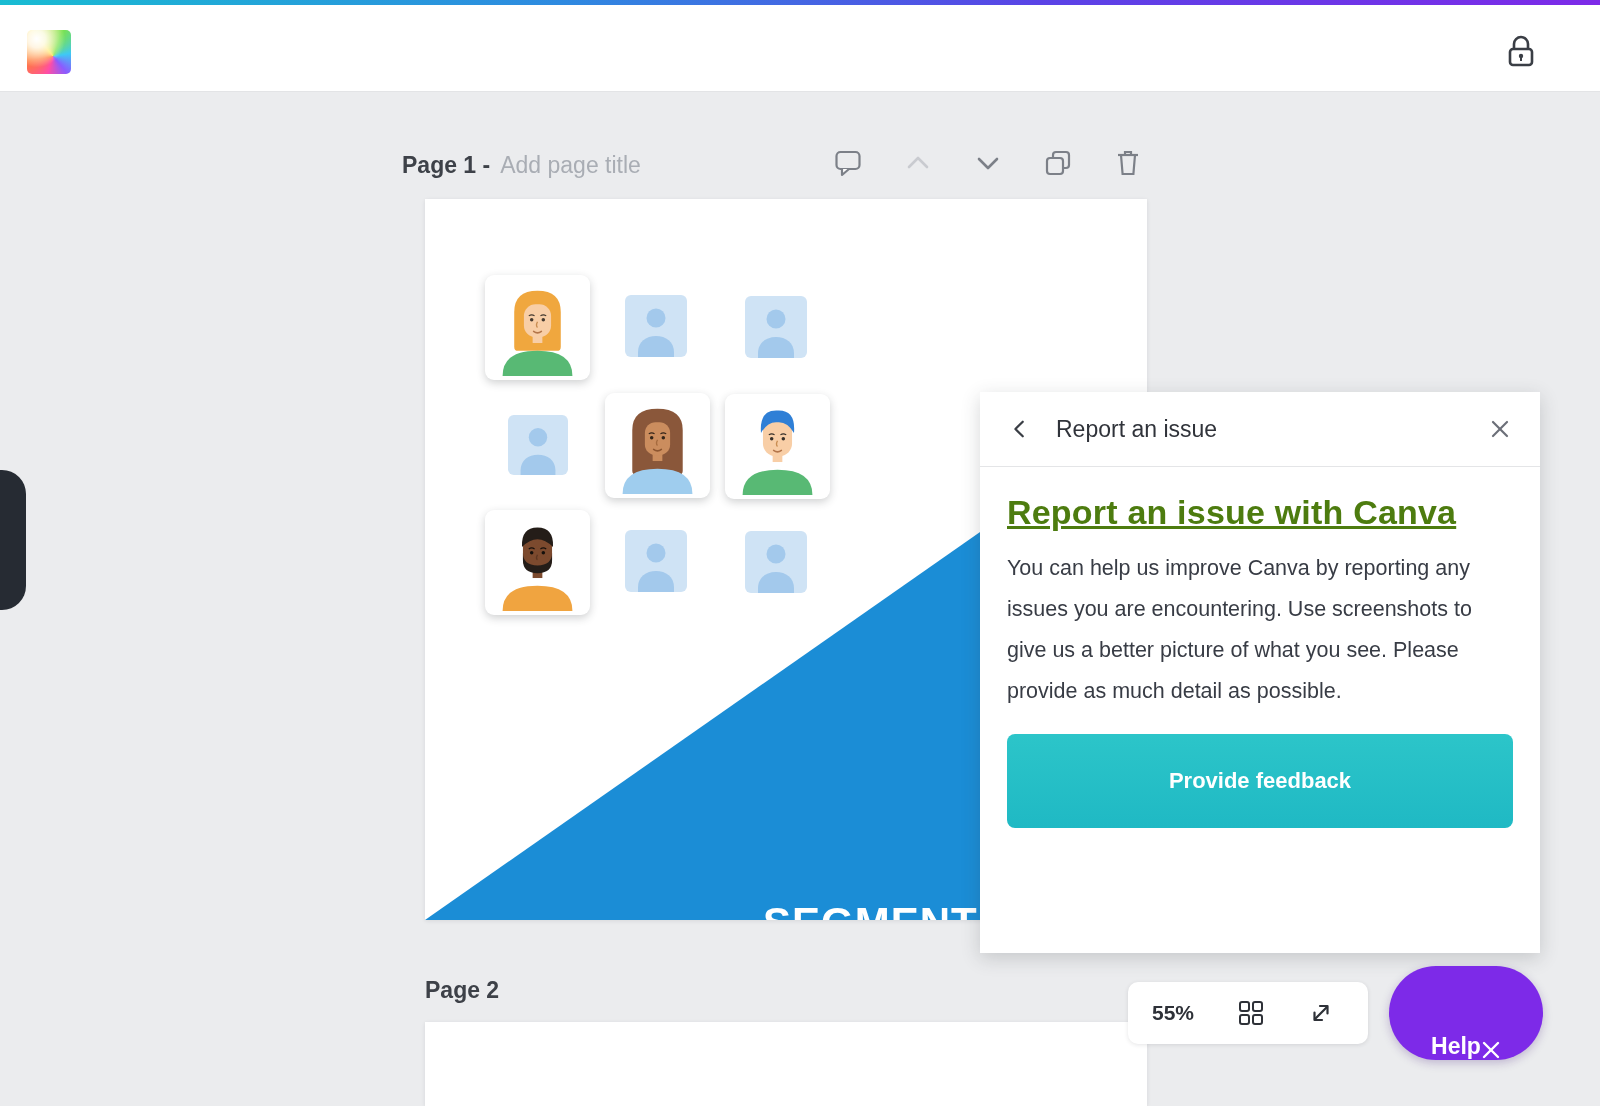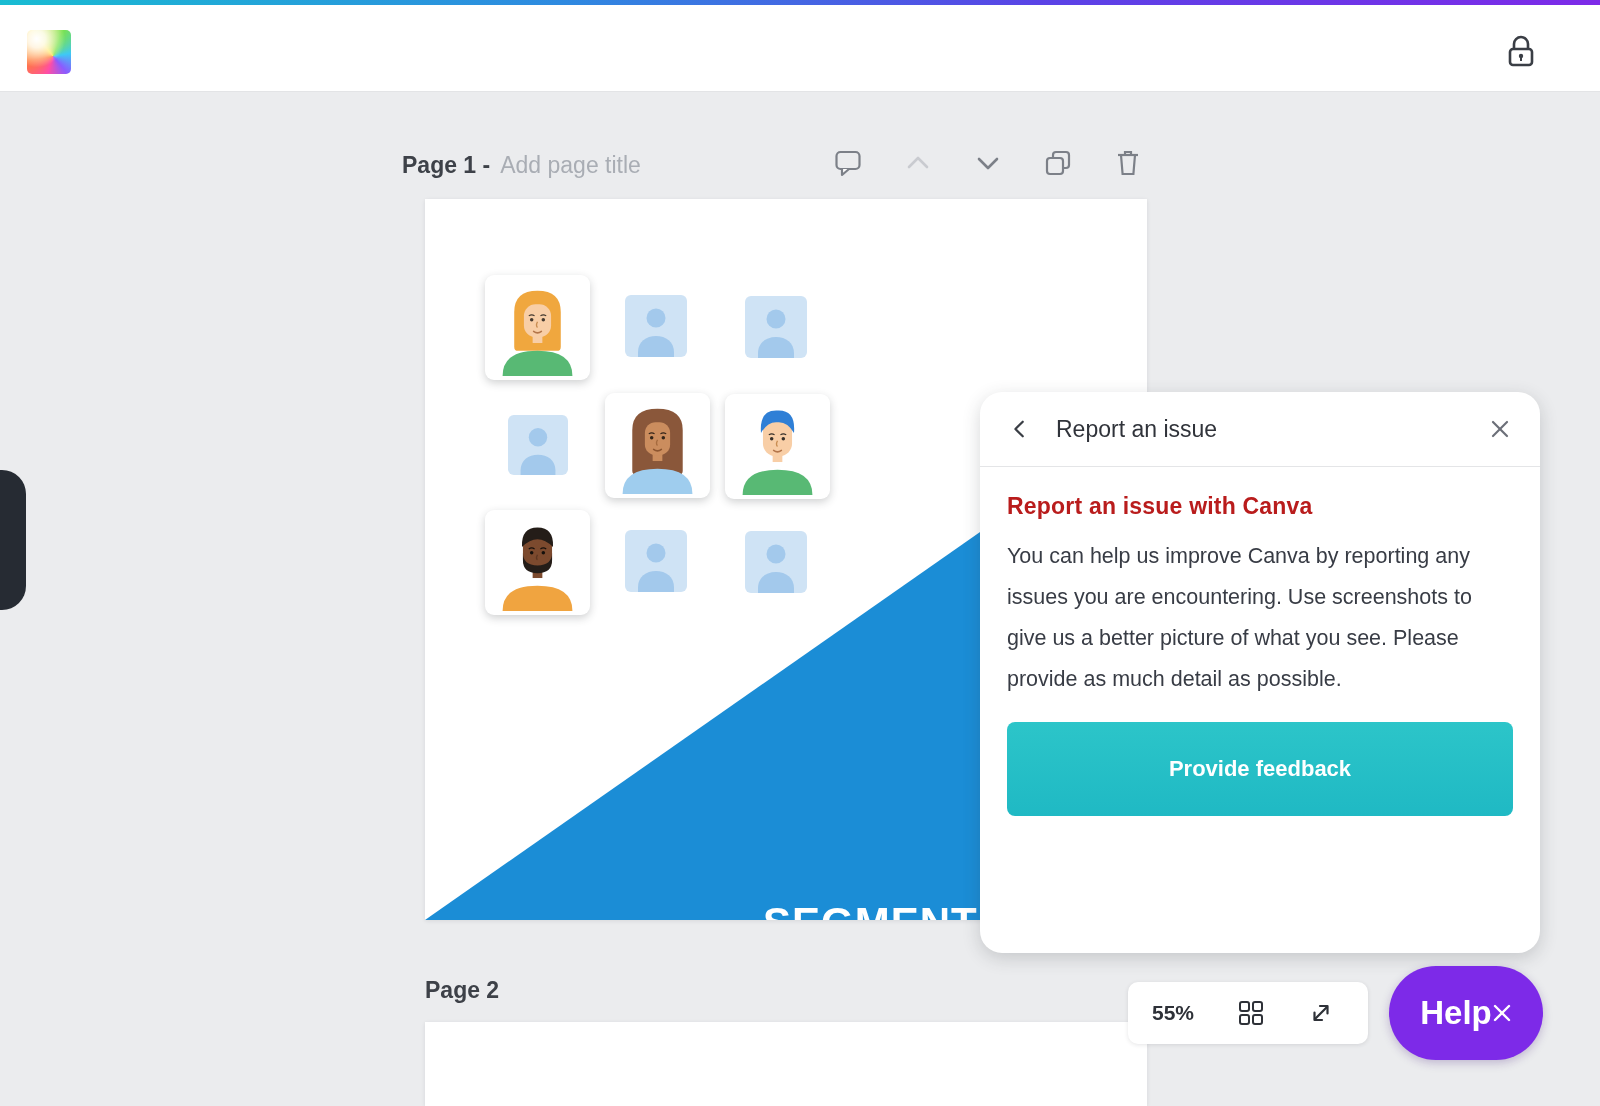--- a/index.html
+++ b/index.html
@@ -40,41 +40,41 @@
 
   .page2-row { position:absolute; left:425px; top:977px; }
   .page2-canvas { position:absolute; left:425px; top:1022px; width:722px; height:84px; background:#ffffff;
     box-shadow:0 1px 4px rgba(40,44,52,0.10); }
 
   .side-handle { position:absolute; left:0; top:470px; width:26px; height:140px; background:#262b33;
     border-radius:0 24px 24px 0; cursor:pointer; }
 
   
   .report-panel { position:absolute; left:980px; top:392px; width:560px; height:561px; background:#ffffff;
-    border-radius:22px; box-shadow:0 5px 18px rgba(50,54,62,0.20); }
+    border-radius:0; box-shadow:0 5px 18px rgba(50,54,62,0.20); }
   .rp-header { height:75px; display:flex; align-items:center; padding:0 26px; border-bottom:1px solid #e4e5e7; }
   .rp-back { width:28px; height:28px; display:flex; align-items:center; justify-content:center; cursor:pointer; }
   .rp-title { font-size:23px; color:#30333a; margin-left:22px; flex:1; }
   .rp-close { width:28px; height:28px; display:flex; align-items:center; justify-content:center; cursor:pointer; }
   .rp-body { padding:26px 27px 0 27px; }
-  .rp-heading { font-size:23px; font-weight:700; color:#b91c1c; letter-spacing:0.2px; }
+  .rp-heading { font-size:34px; font-weight:700; color:#4d7c0f; letter-spacing:0.2px;text-decoration:underline; }
   .rp-text { margin-top:16px; font-size:21.5px; line-height:41px; color:#383c45; }
   .rp-button { margin-top:22px; width:506px; height:94px; border:none; border-radius:8px;
     background:linear-gradient(180deg,#2cc5c9 0%,#1fb9c4 100%); color:#ffffff; font-size:22px; font-weight:700;
     font-family:inherit; cursor:pointer; }
 
   
   .zoom-pill { position:absolute; left:1128px; top:982px; width:240px; height:62px; background:#ffffff;
     border-radius:10px; box-shadow:0 1px 4px rgba(40,44,52,0.12); display:flex; align-items:center; padding:0 24px; }
   .zoom-value { font-size:21px; font-weight:600; color:#2e3138; cursor:pointer; }
   .zoom-grid { margin-left:42px; }
   .zoom-expand { margin-left:40px; }
   .help-btn { position:absolute; left:1389px; top:966px; width:154px; height:94px; border:none; border-radius:47px;
-    background:#7d2ae8; color:#ffffff; display:flex; align-items:center; justify-content:center; 
-    font-size:33px; font-weight:600; font-family:inherit; cursor:pointer; box-shadow:0 3px 10px rgba(60,20,120,0.25); }
+    background:#7d2ae8; color:#ffffff; display:flex; align-items:flex-end; justify-content:center; 
+    font-size:23px; font-weight:600; font-family:inherit; cursor:pointer; box-shadow:0 3px 10px rgba(60,20,120,0.25); }
 </style>
 </head>
 <body>
 
 <div class="brand-strip"></div>
 <div class="topbar">
   <div class="logo"></div>
   <div class="lock-btn">
     <svg viewBox="0 0 36 38" width="36" height="38">
       <path d="M11 17 v-5 a7 7 0 0 1 14 0 v5" fill="none" stroke="#3a3e45" stroke-width="2.6"></path>

